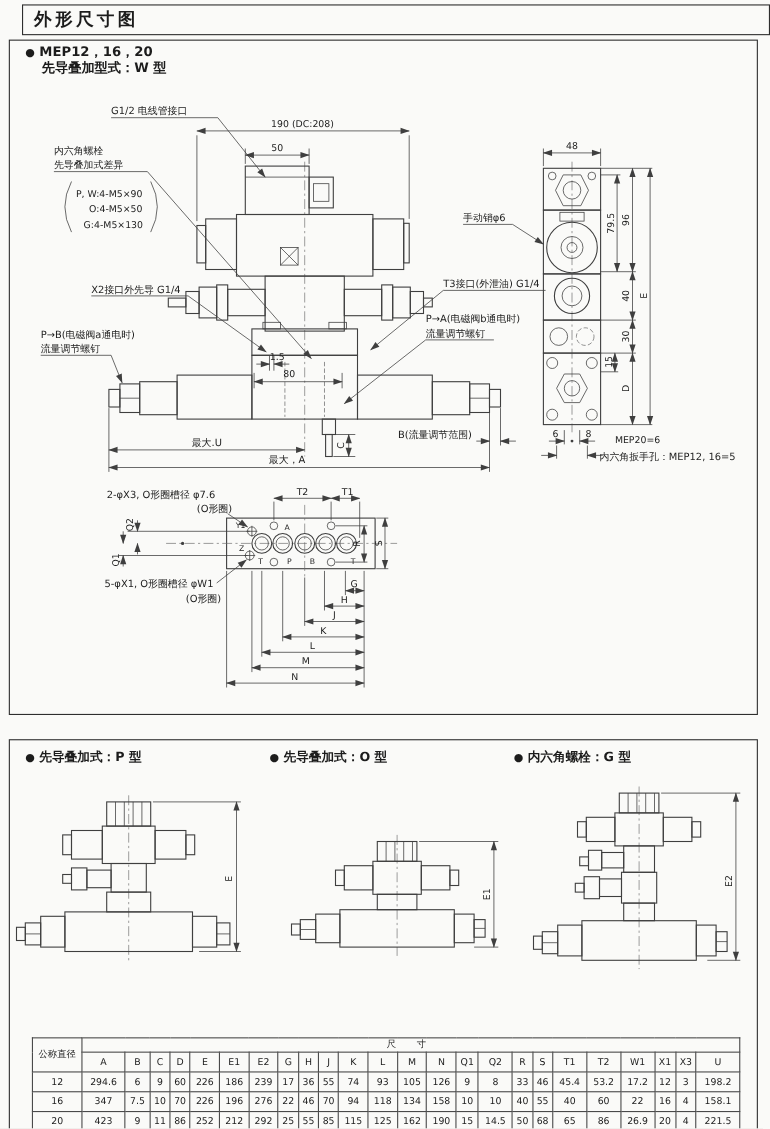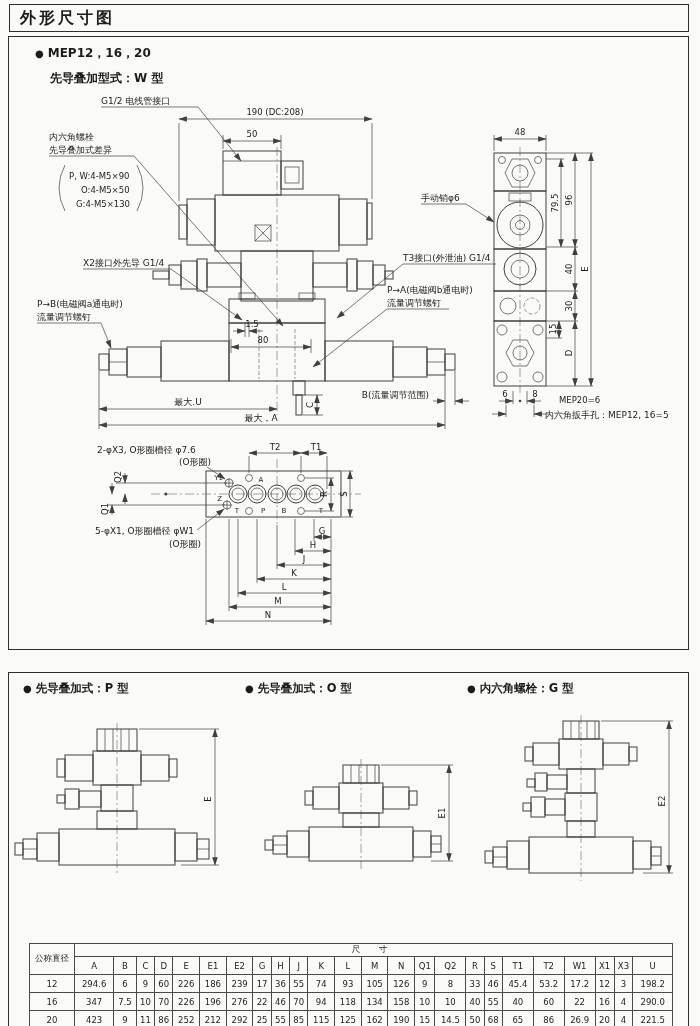--- a/index.html
+++ b/index.html
@@ -1,23 +1,23 @@
 <!DOCTYPE html>
 <html><head>
 <meta charset="utf-8">
 <style>
   html,body{margin:0;padding:0;background:#e8e8e6;}
   .page{position:relative;width:700px;height:1026px;background:#fafaf8;margin:0 auto;
         font-family:"DejaVu Sans",sans-serif;color:#1c1c1c;overflow:hidden;}
   .box{position:absolute;border:1.6px solid #2e2e2e;background:transparent;}
-  .title-box{left:9px;top:4px;width:678px;height:26px;}
+  .title-box{left:20px;top:4px;width:678px;height:26px;}
   .title-box .title{position:absolute;left:10px;top:3px;font-size:16px;font-weight:bold;letter-spacing:3px;}
   .w-box{left:8px;top:36px;width:679px;height:612px;}
   .b-box{left:8px;top:672px;width:679px;height:364px;}
-  .sec-head{position:absolute;left:14px;top:4px;font-size:12px;font-weight:bold;line-height:24px;margin-left:12px;}
+  .sec-head{position:absolute;left:14px;top:4px;font-size:12px;font-weight:bold;line-height:13px;}
   .sec-head .h2{padding-left:15px;}
   .bullet{margin-right:4px;font-size:10px;}
   .var-head{position:absolute;top:8px;font-size:11.5px;font-weight:bold;white-space:nowrap;}
   svg.draw{position:absolute;left:0;top:0;}
   svg .s{stroke:#3f3f3f;fill:none;stroke-width:1;}
   svg .sn{stroke:#3f3f3f;fill:none;stroke-width:.7;}
   svg .cl{stroke:#6a6a6a;fill:none;stroke-width:.6;stroke-dasharray:9 3 2 3;}
   svg .dash{stroke:#5a5a5a;fill:none;stroke-width:.6;stroke-dasharray:4 2;}
   svg text{font-family:"DejaVu Sans",sans-serif;font-size:8.5px;fill:#1c1c1c;stroke:none;}
   svg text.tc{font-size:9px;}
@@ -518,21 +518,21 @@
             <td>158</td>
             <td>10</td>
             <td>10</td>
             <td>40</td>
             <td>55</td>
             <td>40</td>
             <td>60</td>
             <td>22</td>
             <td>16</td>
             <td>4</td>
-            <td>290.0</td>
+            <td>158.1</td>
           </tr>
           <tr>
             <td>20</td>
             <td>423</td>
             <td>9</td>
             <td>11</td>
             <td>86</td>
             <td>252</td>
             <td>212</td>
             <td>292</td>

